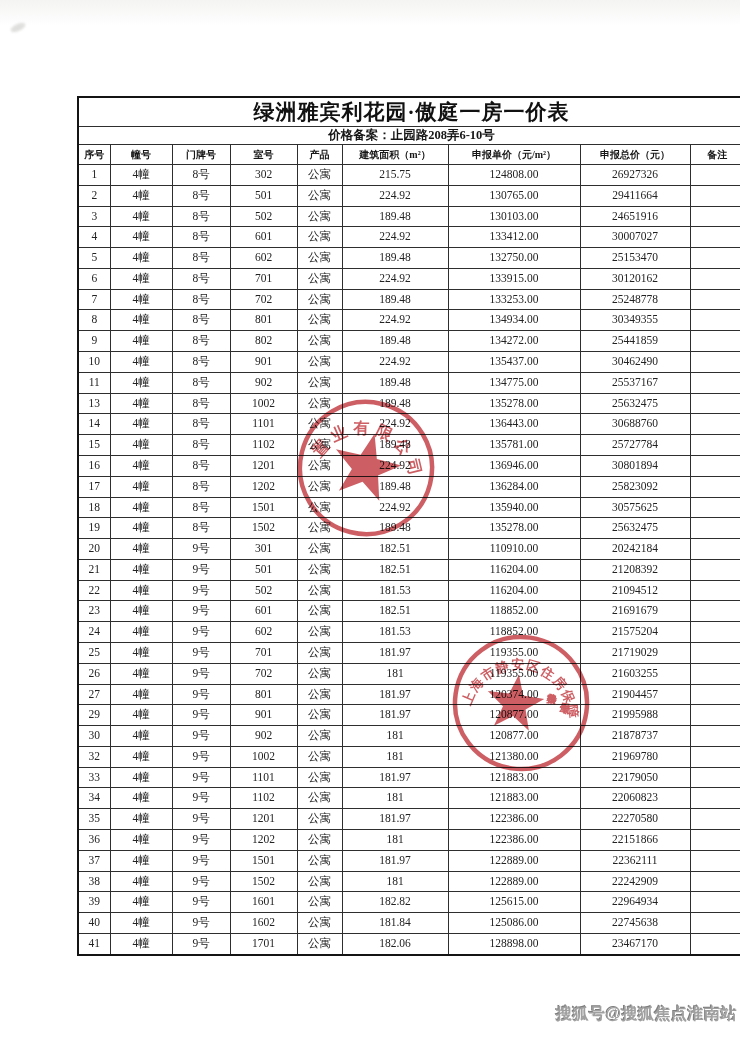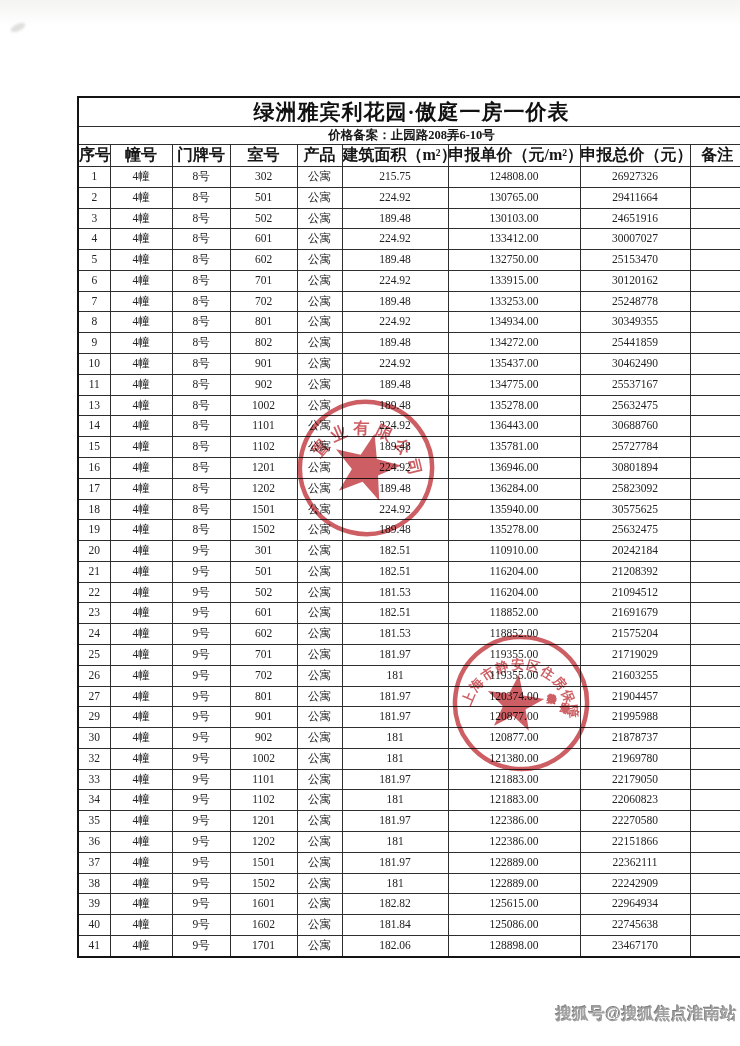--- a/index.html
+++ b/index.html
@@ -22,21 +22,21 @@
   .price-table th,.price-table td{
     border:1px solid #2e2e2e;
     padding:0;text-align:center;vertical-align:middle;
     overflow:hidden;white-space:nowrap;
   }
   table.price-table{border:2.5px solid #141414;margin-left:44px;}
   .title-row th{
     height:27px;font-size:21px;font-weight:bold;letter-spacing:1px;color:#111;
   }
   .sub-row th{height:17px;font-size:12.5px;font-weight:bold;color:#161616;}
-  .head-row th{height:19px;font-size:16px;font-weight:bold;color:#161616;}
+  .head-row th{height:19px;font-size:10px;font-weight:bold;color:#161616;}
   tbody td{height:19.78px;font-size:11.5px;line-height:19.78px;color:#222;}
   
   .stamp{position:absolute;width:150px;height:150px;pointer-events:none;
          mix-blend-mode:multiply;opacity:.82;filter:blur(.3px);}
   .stamp-1{left:291px;top:393px;}
   .stamp-2{left:446px;top:628px;}
   .stamp text{font-family:"Liberation Sans","DejaVu Sans",sans-serif;font-weight:bold;}
   .vtext{writing-mode:vertical-rl;}
   
   .watermark{

